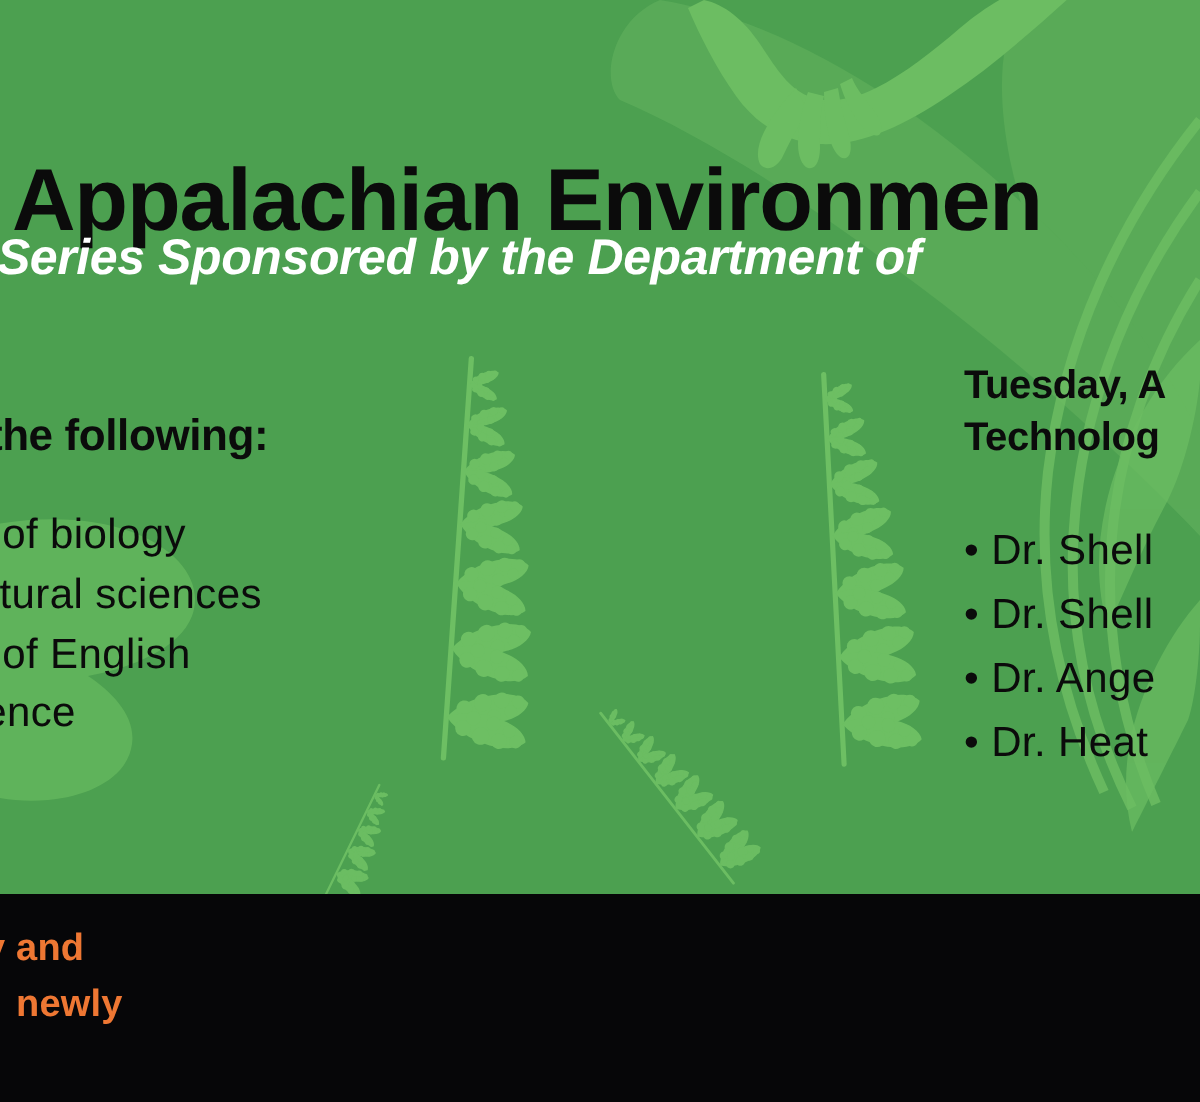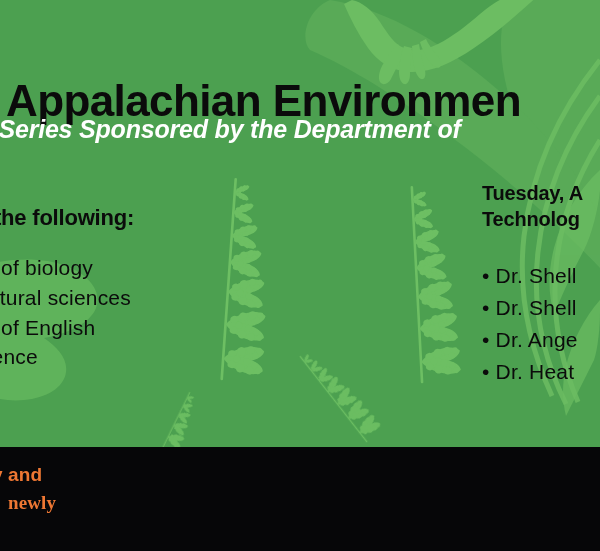--- a/index.html
+++ b/index.html
@@ -45,21 +45,21 @@
   .footer-line {
     position: absolute;
     left: 0;
     color: #ee7733;
     font-weight: bold;
     font-size: 19px;
     letter-spacing: .1px;
     white-space: nowrap;
   }
   .footer-line-1 { top: 17px; left: -8px; }
-  .footer-line-2 { top: 45px; left: 8px; font-family: Liberation Serif, serif; }
+  .footer-line-2 { top: 45px; left: 8px; }
 
   
   .headline {
     position: absolute;
     left: 6px;
     top: 50px;
     font-size: 44px;
     font-weight: bold;
     color: #0b0b0b;
     letter-spacing: -.6px;

